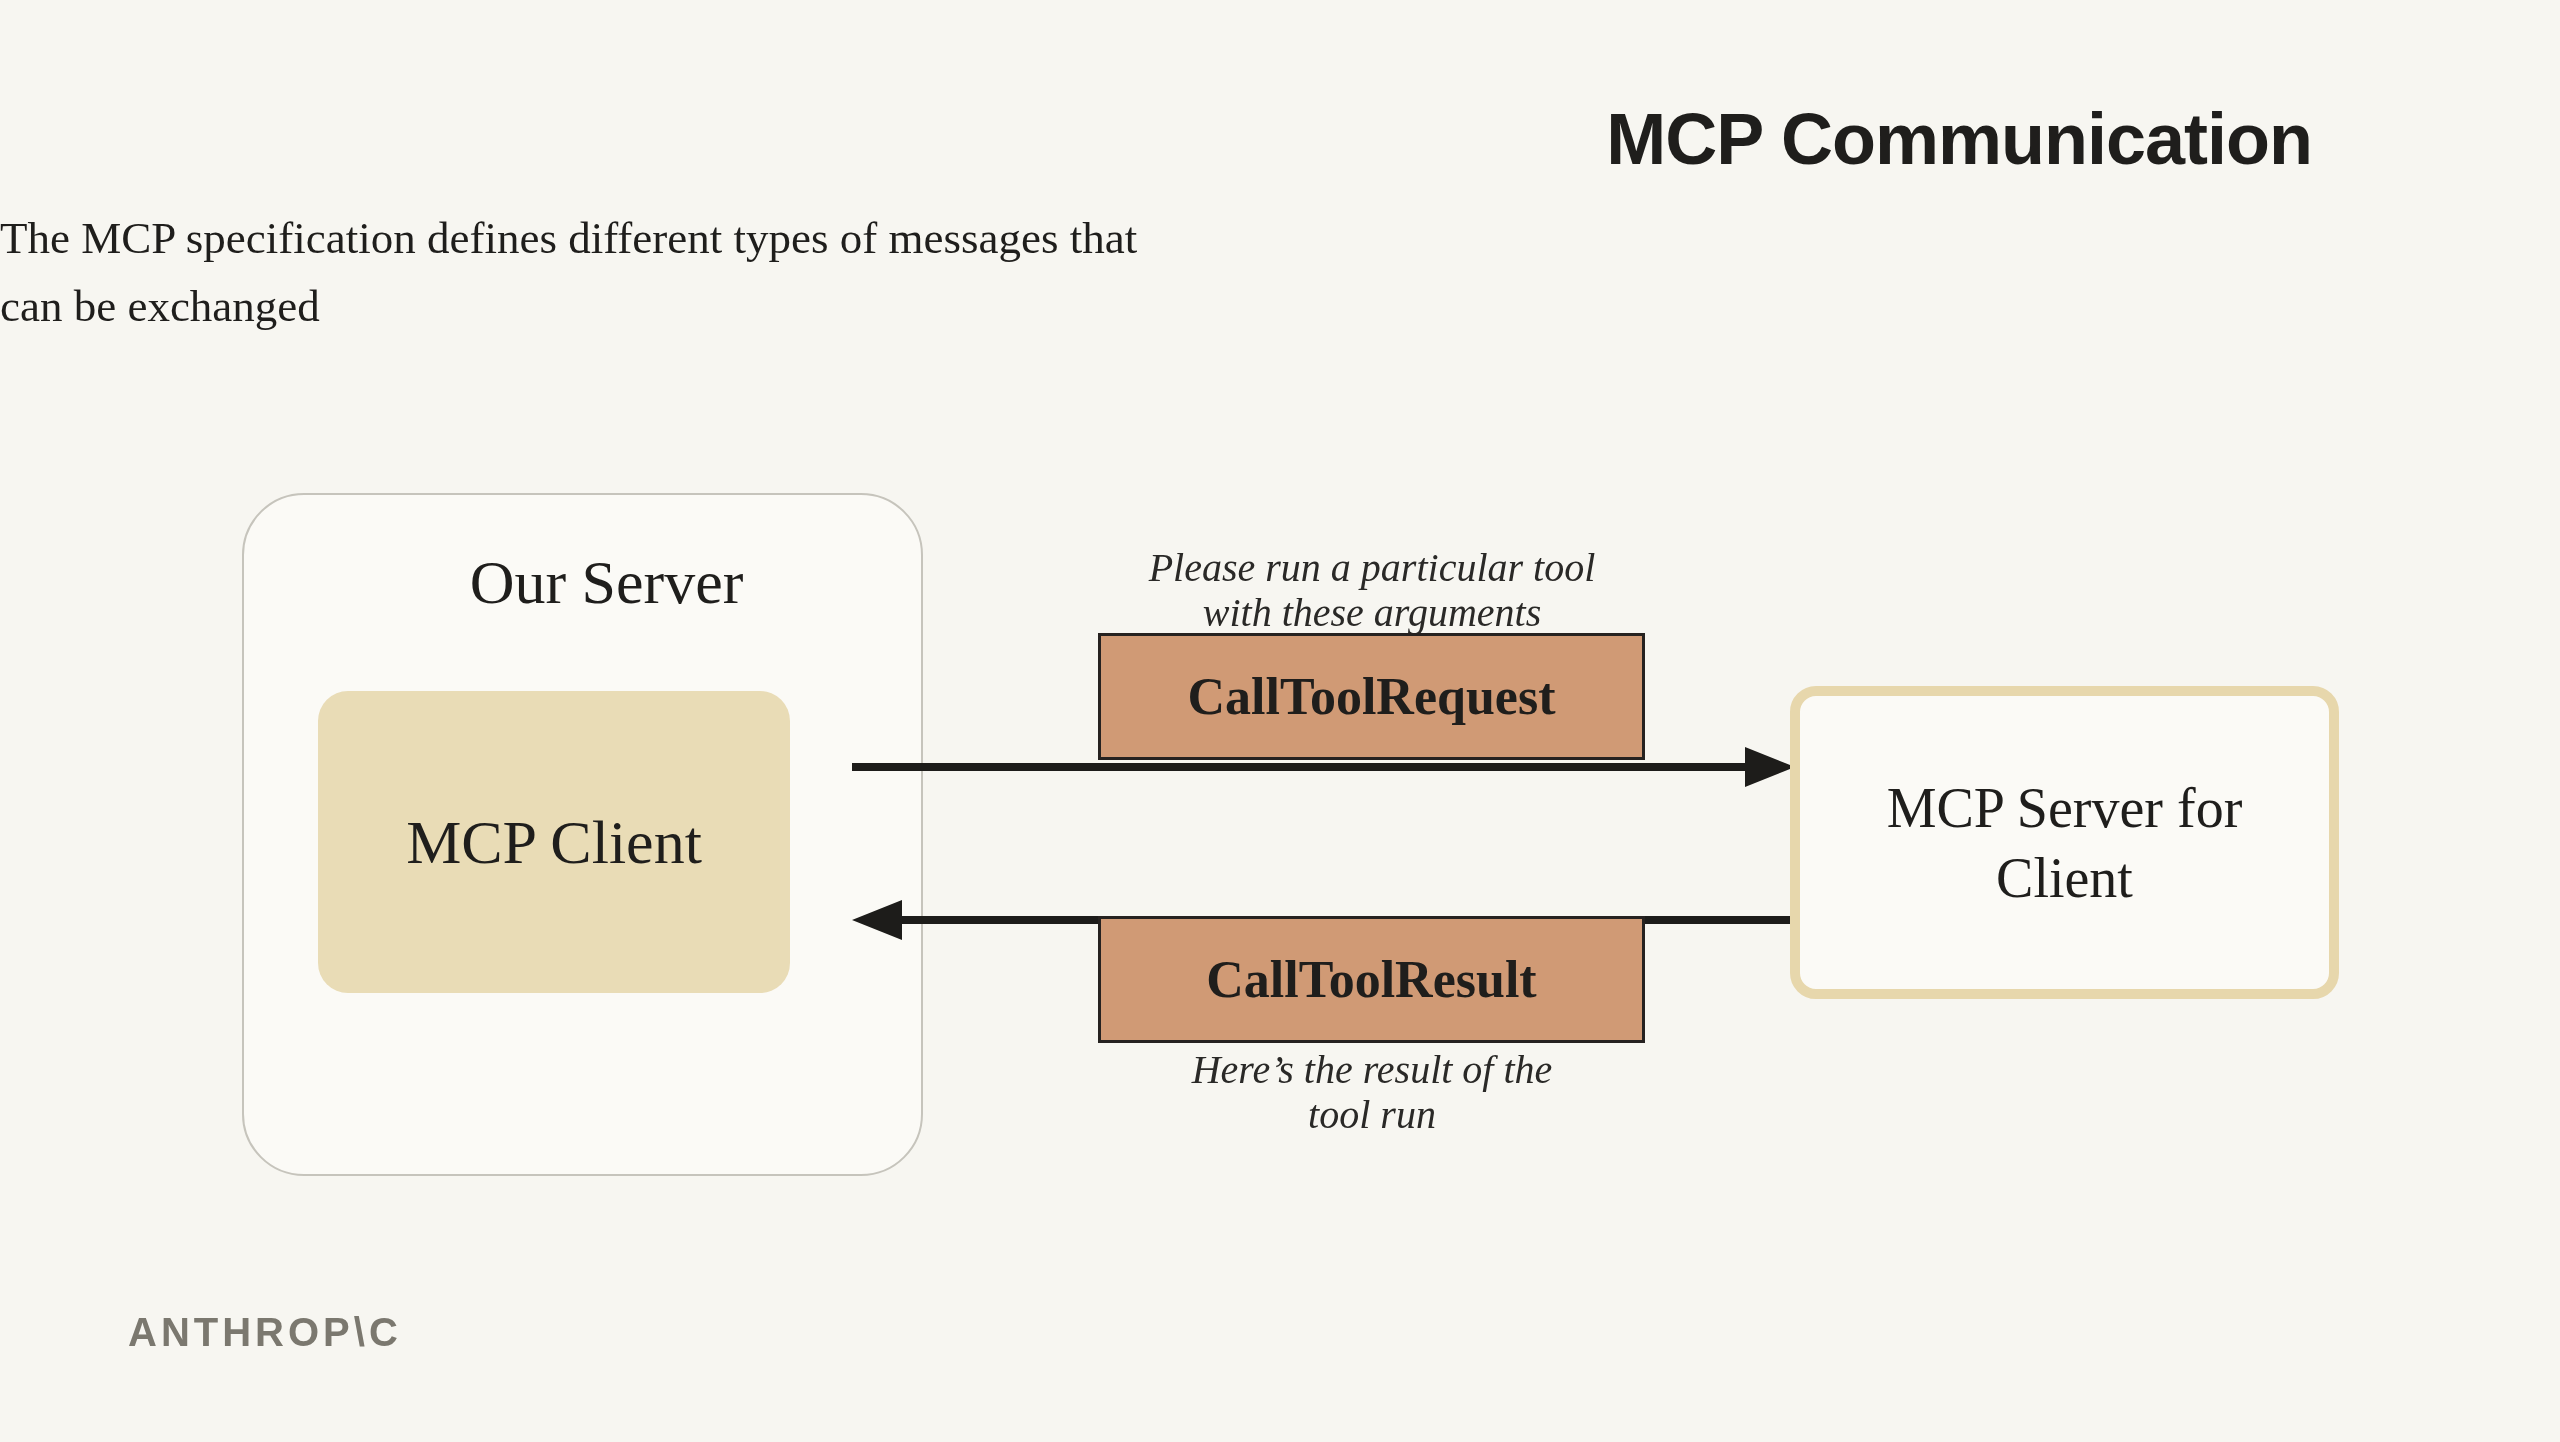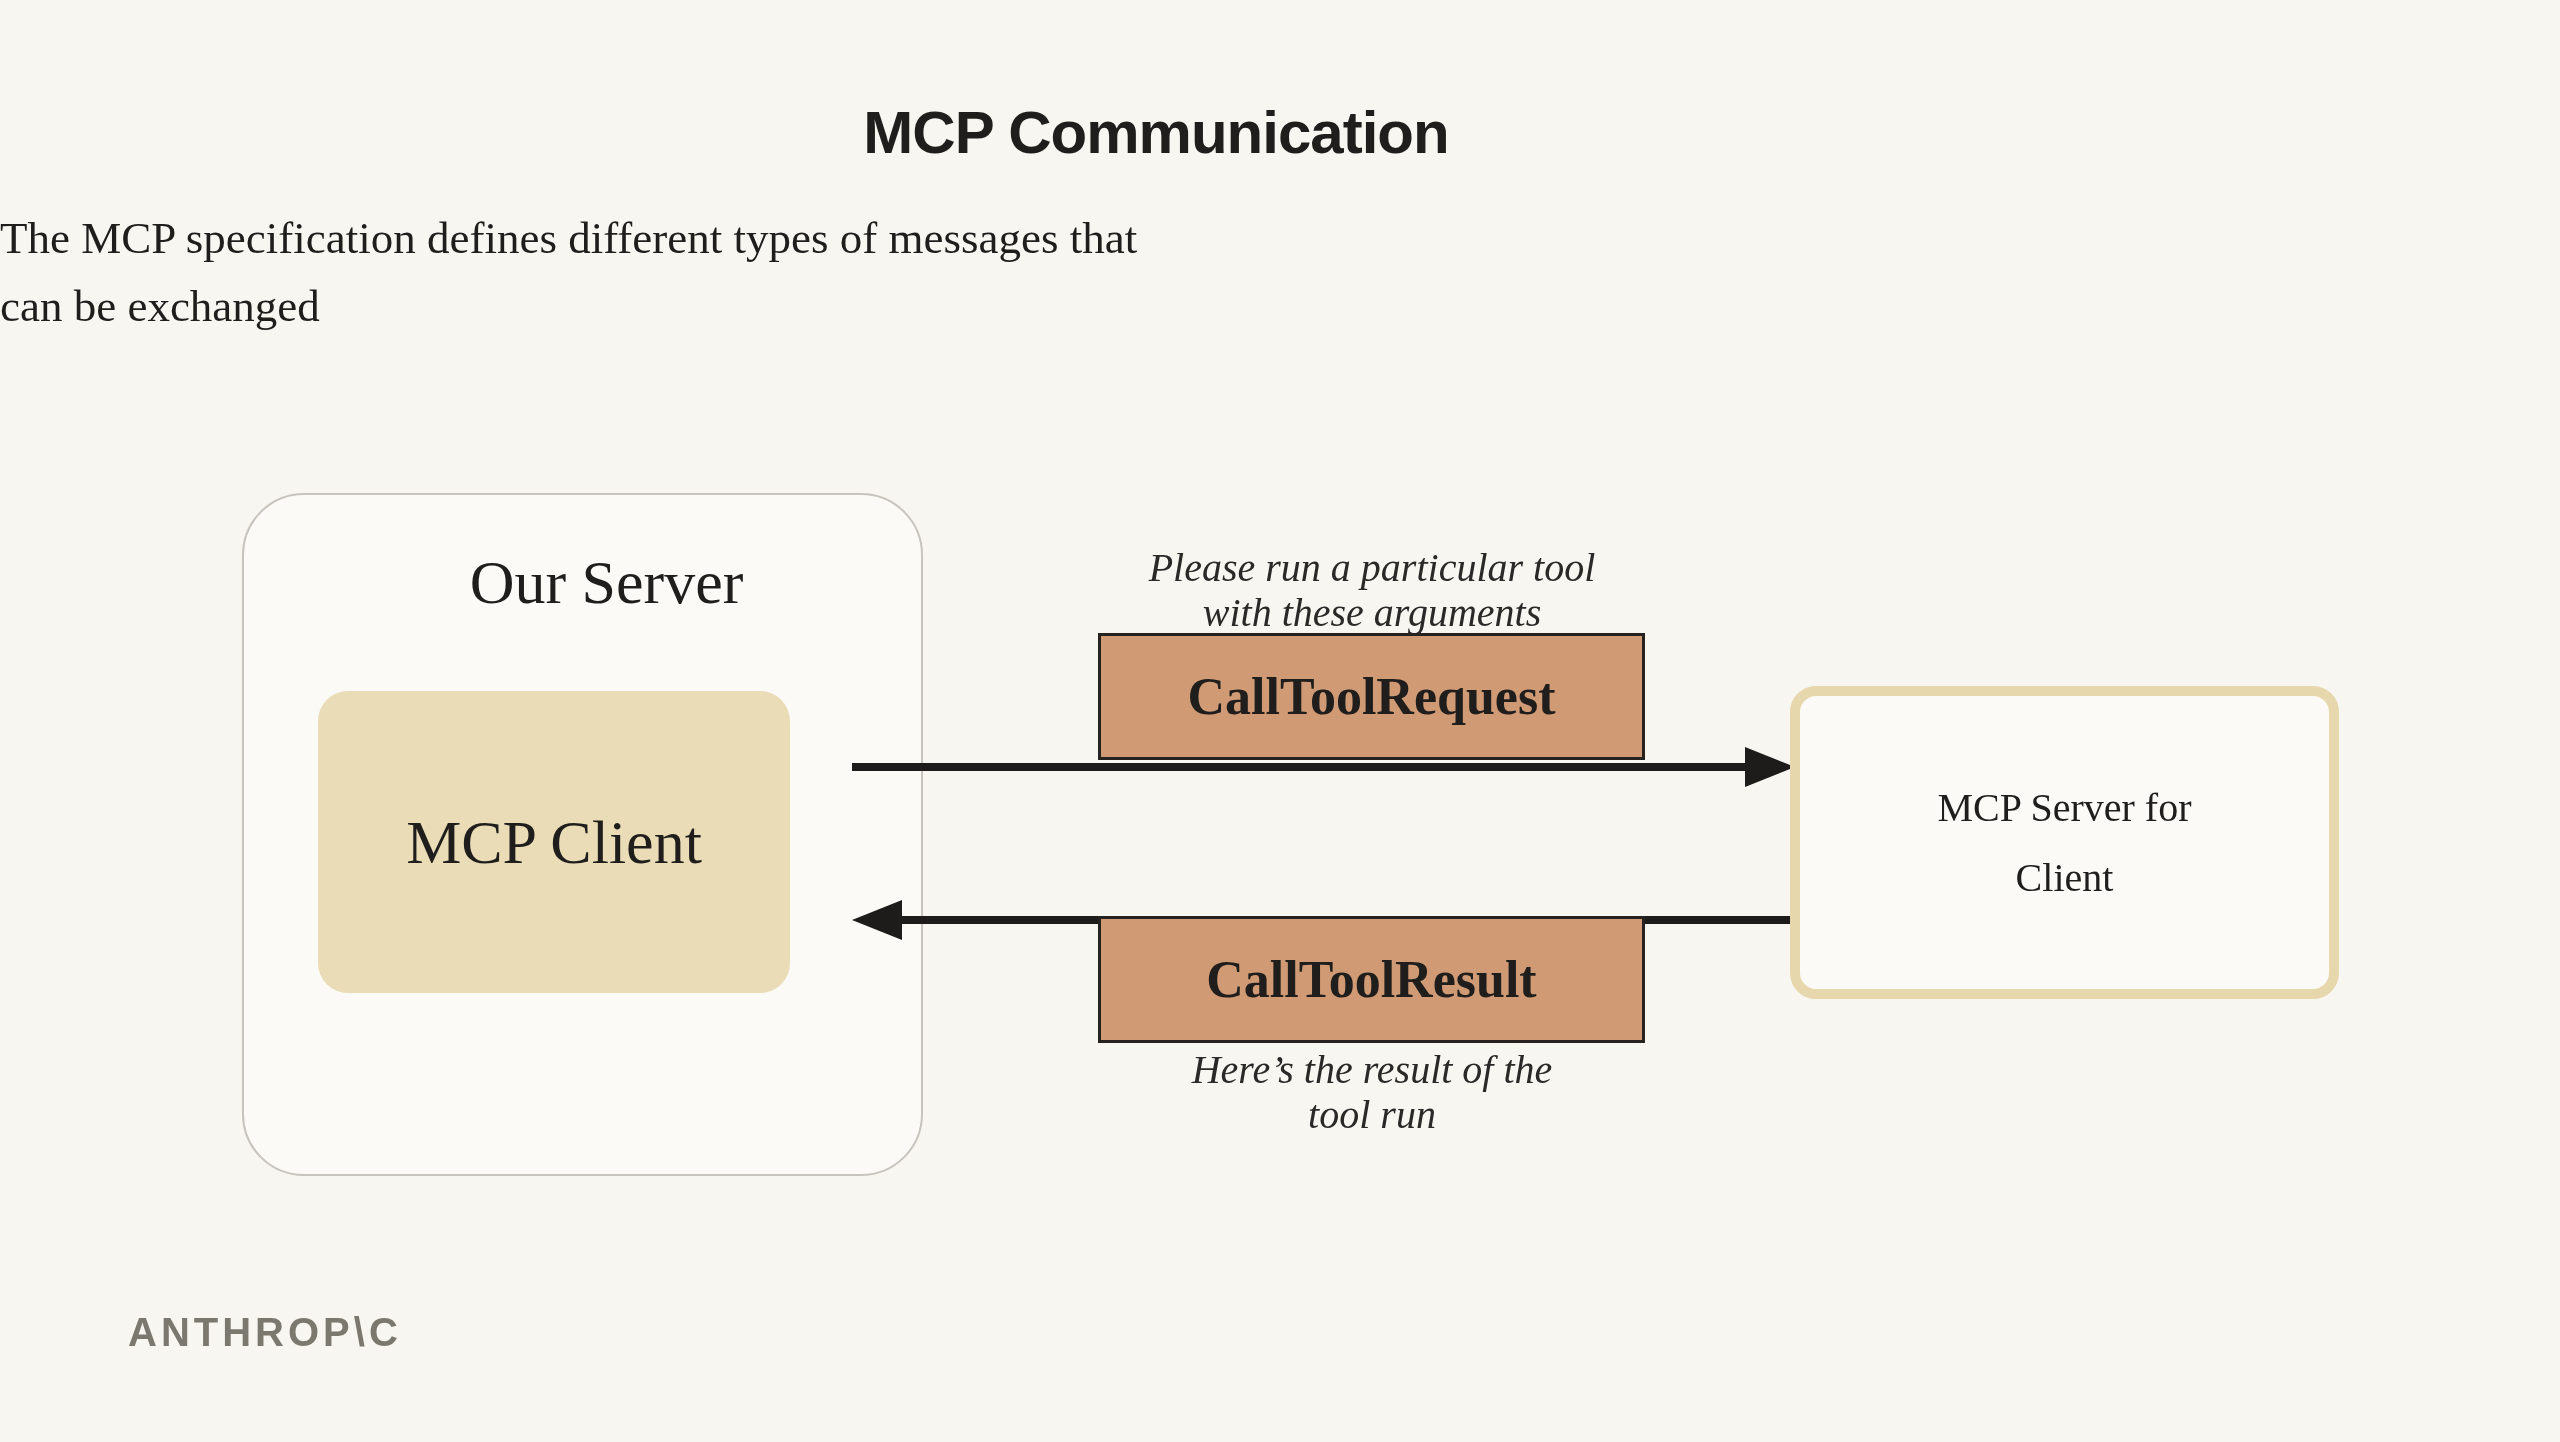--- a/index.html
+++ b/index.html
@@ -19,23 +19,23 @@
   .canvas{
     position:relative;
     width:2560px;height:1442px;
     background:var(--background);
     overflow:hidden;
     font-family:"Liberation Serif", serif;
     color:var(--text);
   }
   .title{
     position:absolute;top:98px;left:0;width:2312px;
-    text-align:center;
+    text-align:right;
     font-family:"Liberation Sans", sans-serif;
-    font-weight:700;font-size:60px;letter-spacing:-1px;
+    font-weight:700;font-size:72px;letter-spacing:-1px;
     color:var(--text);
   }
   .subtitle{
     position:absolute;top:204px;left:0;width:2560px;
     font-size:45px;line-height:68px;
     color:var(--text);
   }
   .our-server-panel{
     position:absolute;left:242px;top:493px;width:681px;height:683px;
     box-sizing:border-box;
@@ -56,21 +56,21 @@
   }
   .mcp-server-box{
     position:absolute;left:1790px;top:686px;width:549px;height:313px;
     box-sizing:border-box;
     background:var(--panel-fill);
     border:10px solid var(--server-border);
     border-radius:26px;
     display:flex;align-items:center;justify-content:center;
   }
   .mcp-server-label{
-    text-align:center;font-size:40px;line-height:70px;
+    text-align:center;font-size:56px;line-height:70px;
   }
   .message-box{
     position:absolute;left:1098px;width:547px;height:127px;
     box-sizing:border-box;
     background:var(--message-fill);
     border:3px solid var(--message-border);
     display:flex;align-items:center;justify-content:center;
     font-size:52px;font-weight:700;
   }
   .request-box{top:633px;}

